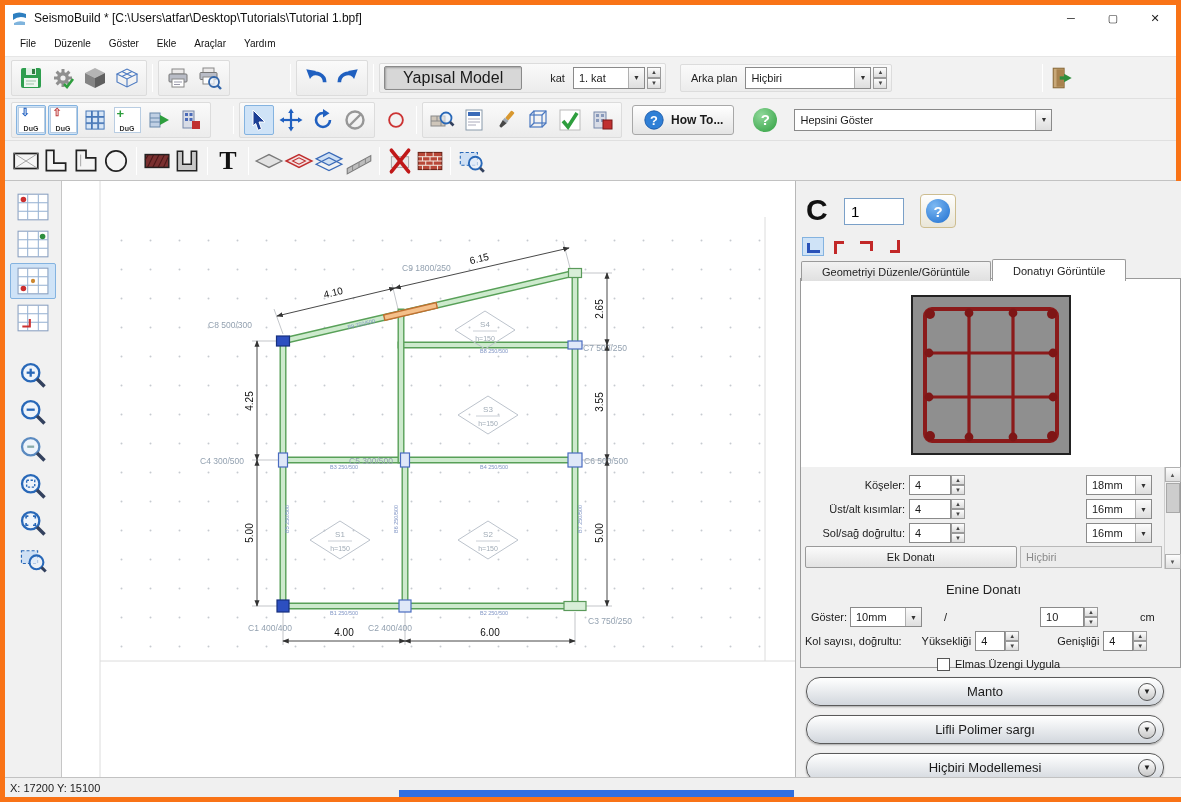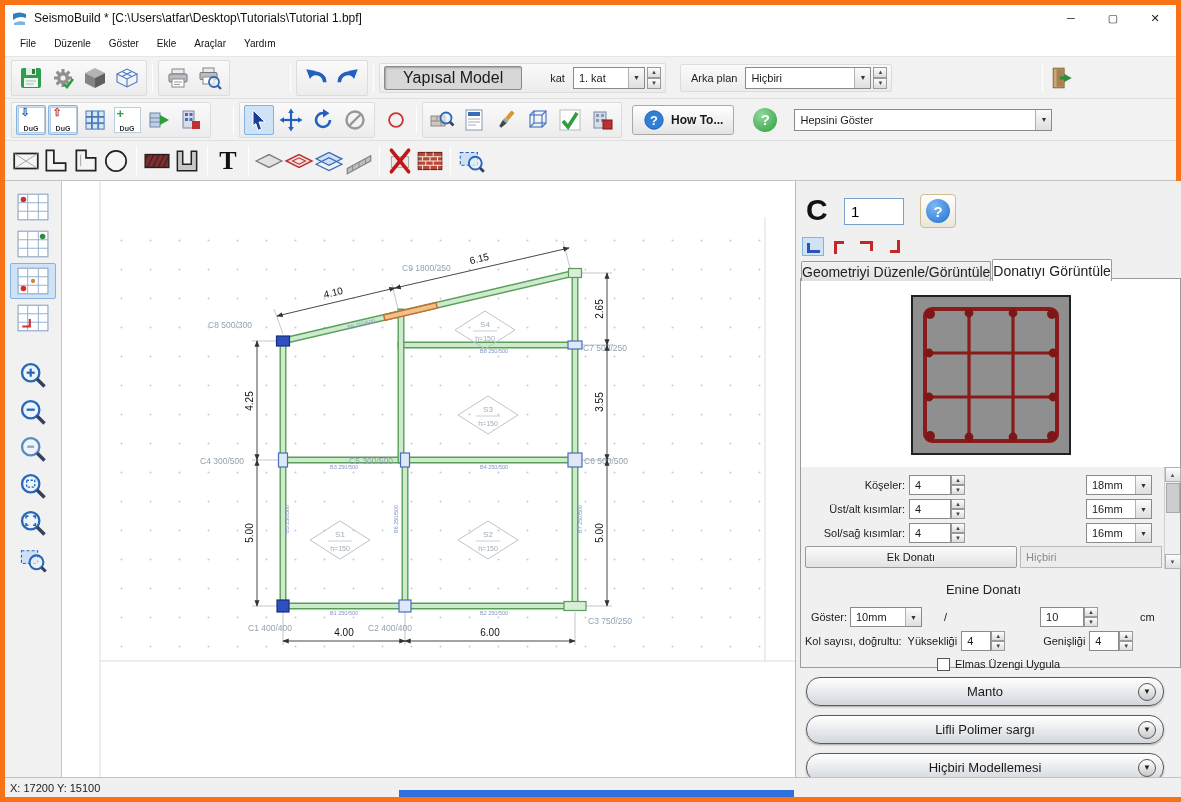--- a/index.html
+++ b/index.html
@@ -54,21 +54,21 @@
   .right-panel { position:relative; width:391px; height:606px; background:#f0f0f0; border-left:1px solid #b8b8b8; font-size:11px; }
   .sec-letter { position:absolute; left:10px; top:12px; font-size:30px; font-weight:bold; color:#111; }
   .sec-input { position:absolute; left:48px; top:17px; width:60px; height:27px; border:1px solid #7aa0c8; background:#fff; font-size:15px; font-family:"Liberation Sans",sans-serif; padding-left:6px; }
   .help-btn { position:absolute; left:124px; top:13px; width:36px; height:34px; border:1px solid #cdbd90; border-radius:4px; background:linear-gradient(#fefefe,#eae6d8); display:flex; align-items:center; justify-content:center; }
   .qcircle { width:24px; height:24px; border-radius:50%; background:radial-gradient(circle at 35% 30%, #7db9f2, #1f6fd0); color:#fff; font-weight:bold; font-size:15px; display:flex; align-items:center; justify-content:center; }
   .qcircle.green { background:radial-gradient(circle at 35% 30%, #8fd89a, #2e9e3e); }
   .corner-row { position:absolute; left:6px; top:56px; display:flex; gap:5px; }
   .corner-item { width:22px; height:19px; display:flex; align-items:center; justify-content:center; }
   .corner-item.sel { background:#cfe3f7; border:1px solid #84b3e0; }
   .tabs { position:absolute; left:5px; top:78px; display:flex; align-items:flex-end; z-index:3; }
-  .tab { height:20px; padding:0 0; font-size:14px; display:flex; align-items:center; border:1px solid #9a9a9a; border-bottom:none; background:linear-gradient(#f2f2f2,#e0e0e0); border-radius:2px 2px 0 0; margin-right:1px; color:#222; }
+  .tab { height:20px; padding:0 20px; font-size:11px; display:flex; align-items:center; border:1px solid #9a9a9a; border-bottom:none; background:linear-gradient(#f2f2f2,#e0e0e0); border-radius:2px 2px 0 0; margin-right:1px; color:#222; }
   .tab.active { background:#fff; height:22px; }
   .tab-frame { position:absolute; left:4px; top:97px; width:381px; height:390px; border:1px solid #9a9a9a; background:#f0f0f0; }
   .white-zone { position:absolute; top:0; left:0; right:0; height:188px; background:#fff; }
   .sect-img { position:absolute; left:110px; top:16px; }
   .frow { position:absolute; height:22px; display:flex; align-items:center; }
   .flabel { text-align:right; color:#222; }
   .spinfield { display:flex; height:20px; }
   .spinfield .val { background:#fff; border:1px solid #8a8a8a; display:flex; align-items:center; padding-left:5px; font-size:11px; }
   .ek-btn { position:absolute; left:4px; top:267px; width:212px; height:22px; background:linear-gradient(#fbfbfb,#e2e2e2); border:1px solid #9a9a9a; border-radius:2px; display:flex; align-items:center; justify-content:center; font-size:11px; }
   .enine-title { position:absolute; left:0; top:303px; width:365px; text-align:center; font-size:13px; color:#222; }
@@ -811,21 +811,21 @@
                 <div>▲</div>
                 <div>▼</div>
               </div>
           </div>
           <div class="combo" style="width:66px; height:20px; margin-left:121px">
             <span class="cval">16mm</span>
             <span class="arrow-zone">▼</span>
           </div>
         </div>
         <div class="frow" style="top:243px; left:2px;">
-          <div class="flabel" style="width:102px">Sol/sağ kısımlar:</div>
+          <div class="flabel" style="width:102px">Sol/sağ doğrultu:</div>
           <div class="spinfield" style="margin-left:4px">
             <div class="val" style="width:42px">4</div>
             <div class="spinbtns" style="height:20px">
                 <div>▲</div>
                 <div>▼</div>
               </div>
           </div>
           <div class="combo" style="width:66px; height:20px; margin-left:121px">
             <span class="cval">16mm</span>
             <span class="arrow-zone">▼</span>
@@ -851,21 +851,21 @@
             <div class="spinbtns" style="height:20px">
                 <div>▲</div>
                 <div>▼</div>
               </div>
           </div>
           <span style="margin-left:42px">cm</span>
         </div>
 
         <div class="frow" style="top:351px; left:4px;">
           <span>Kol sayısı, doğrultu:</span>
-          <span style="margin-left:6px">Yüksekliği</span>
+          <span style="margin-left:20px">Yüksekliği</span>
           <div class="spinfield" style="margin-left:4px">
             <div class="val" style="width:30px">4</div>
             <div class="spinbtns" style="height:20px">
                 <div>▲</div>
                 <div>▼</div>
               </div>
           </div>
           <span style="margin-left:38px">Genişliği</span>
           <div class="spinfield" style="margin-left:4px">
             <div class="val" style="width:30px">4</div>

